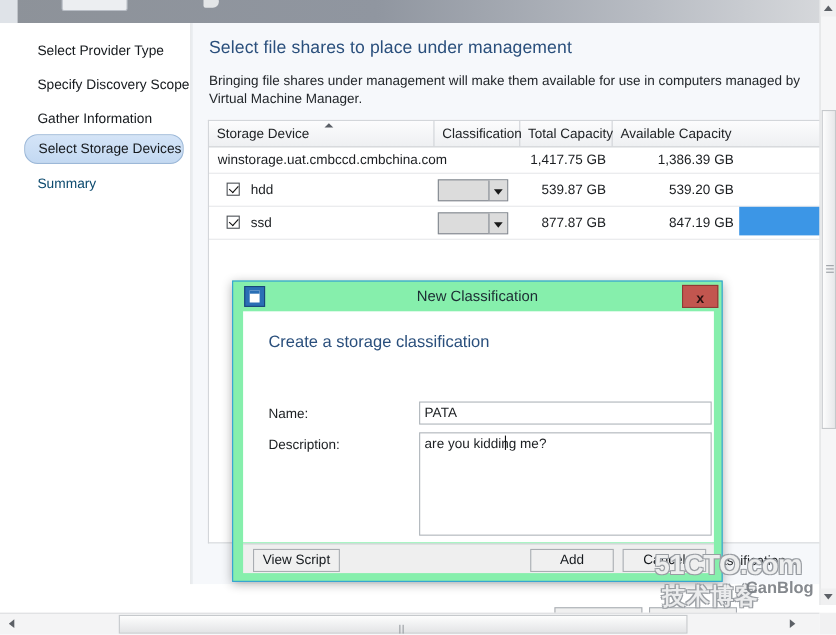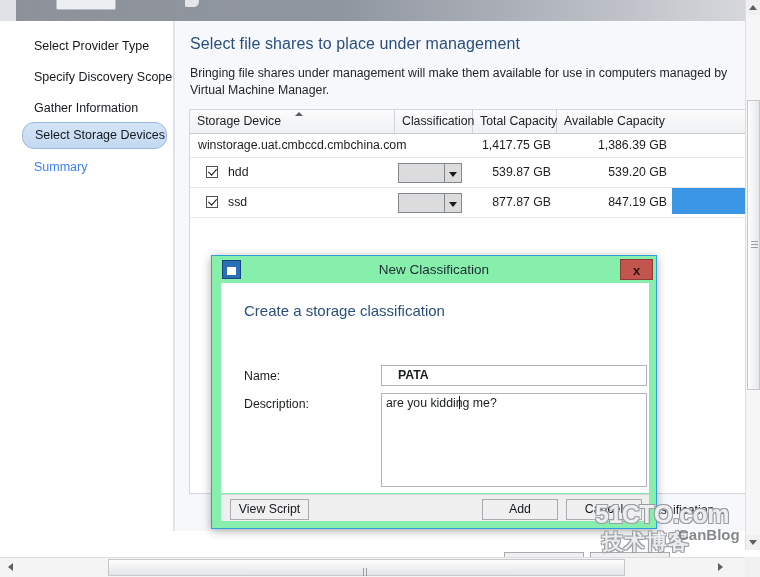--- a/index.html
+++ b/index.html
@@ -38,21 +38,21 @@
   }
   .nav-item{
     position:absolute;left:6px;width:145px;height:27px;
     line-height:27px;padding-left:12px;box-sizing:border-box;
     font-size:12.5px;color:#15191d;white-space:nowrap;
   }
   .nav-item.selected{
     background:linear-gradient(to bottom,#d4e4f7,#c3d9f2);
     border:1px solid #9cb8d8;border-radius:12px;line-height:25px;
   }
-  .nav-item.dim{color:#3b82f6;}
+  .nav-item.dim{color:#0c4a6e;}
 
   #content{
     position:absolute;left:174px;top:0;width:571px;height:510px;
     background:#f6f8fb;border-left:1px solid #e2e5e9;
   }
   #page-title{
     position:absolute;left:15px;top:14px;font-size:16px;color:#2a4f7c;
     white-space:nowrap;letter-spacing:.1px;
   }
   #page-desc{
@@ -154,21 +154,21 @@
     background:#ffffff;box-sizing:border-box;
   }
   #dlg-heading{
     position:absolute;left:23px;top:19px;font-size:15px;color:#2a4f7c;
     white-space:nowrap;
   }
   .flabel{position:absolute;left:23px;font-size:12.3px;color:#1b1e21;}
   #name-input{
     position:absolute;left:160px;top:82px;width:266px;height:21px;
     border:1px solid #aeb4ba;background:#fff;box-sizing:border-box;
-    font-size:12.3px;color:#1b1e21;padding:2px 0 0 16px;font-weight:bold;
+    font-size:12.3px;color:#1b1e21;padding:2px 0 0 4px;
   }
   #desc-input{
     position:absolute;left:160px;top:110px;width:266px;height:94px;
     border:1px solid #aeb4ba;background:#fff;box-sizing:border-box;
     font-size:12.3px;color:#1b1e21;padding:2px 0 0 4px;line-height:15px;
   }
   #caret{
     position:absolute;left:77px;top:2px;width:1px;height:13px;background:#111;
   }
   #dlg-footer{

